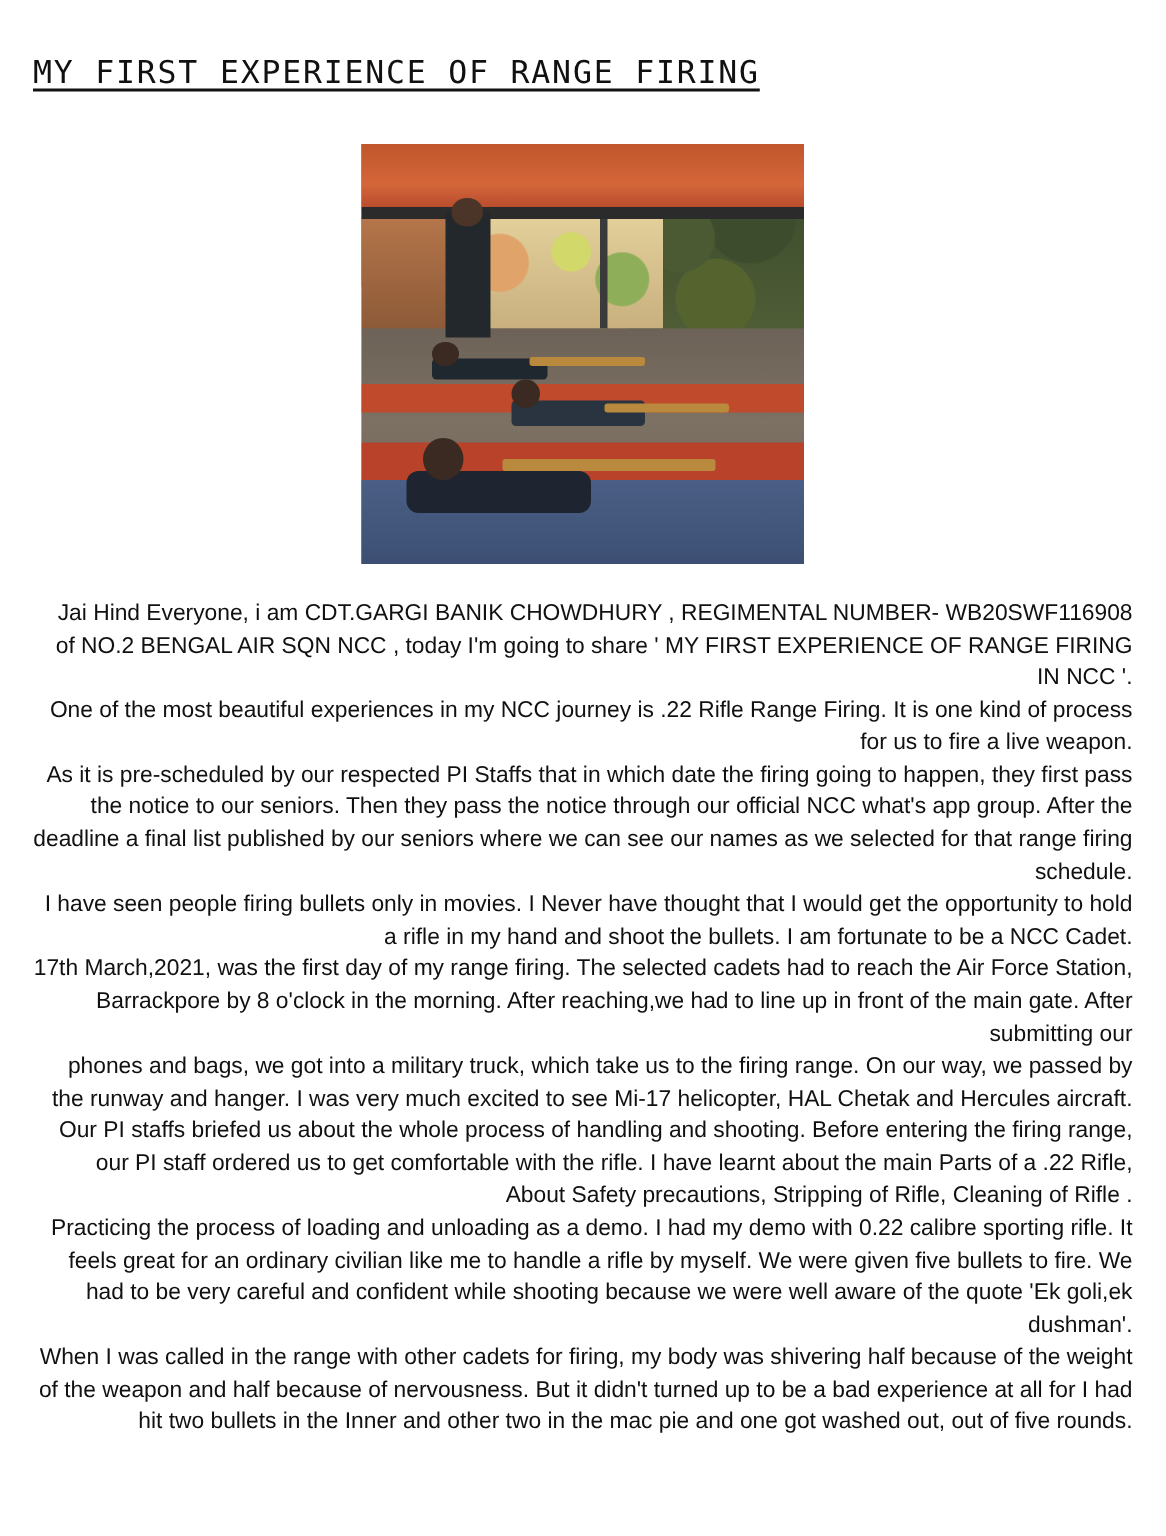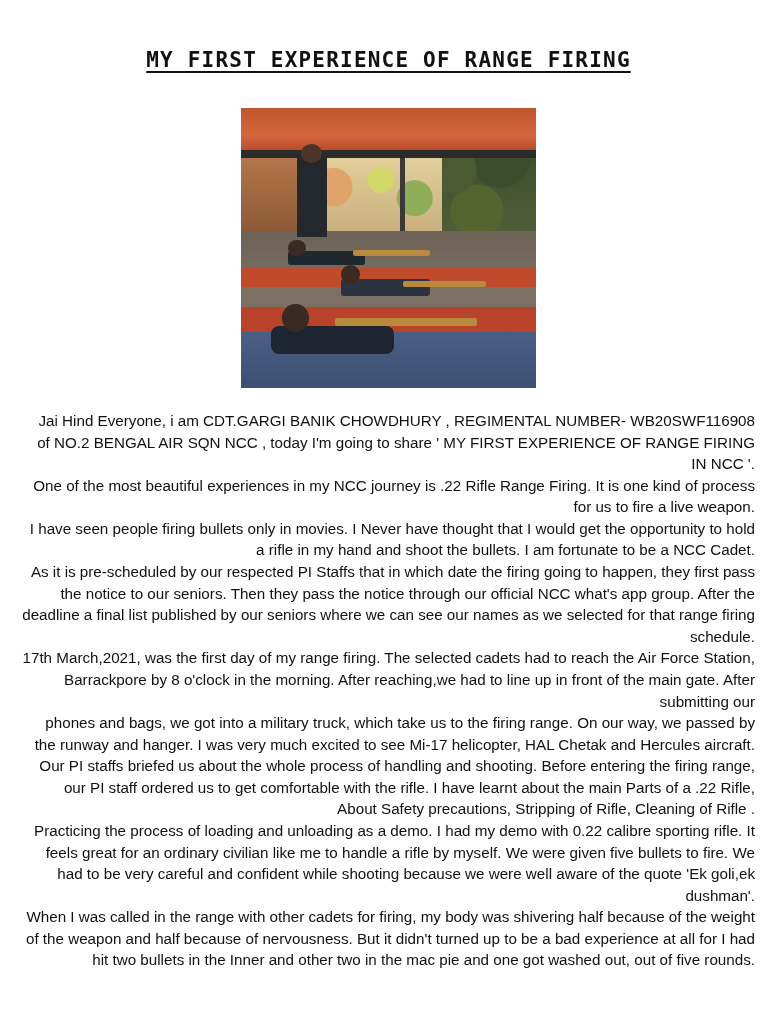--- a/index.html
+++ b/index.html
@@ -15,28 +15,28 @@
     overflow: hidden;
   }
   .page {
     position: relative;
     width: 777px;
     height: 1024px;
     box-sizing: border-box;
     padding: 0 22px;
   }
   .doc-title {
-    text-align: center;
+    text-align: left;
     font-family: "DejaVu Sans Mono", monospace;
     font-size: 21px;
-    font-weight: bold;
+    font-weight: normal;
     letter-spacing: 1.2px;
     text-decoration: underline;
     text-underline-offset: 4px;
-    margin-top: 48px;
+    margin-top: 36px;
     margin-bottom: 0;
     color: #111111;
   }
   .photo-wrap {
     margin-top: 36px;
     display: flex;
     justify-content: center;
   }
   .photo {
     position: relative;
@@ -165,21 +165,21 @@
       <div class="ph-rifle r2"></div>
       <div class="ph-cadet c3"></div>
       <div class="ph-head h3"></div>
       <div class="ph-rifle r3"></div>
     </div>
   </div>
 
   <div class="body-text">
     <p class="para">Jai Hind Everyone, i am CDT.GARGI BANIK CHOWDHURY , REGIMENTAL NUMBER- WB20SWF116908 of NO.2 BENGAL AIR SQN NCC , today I'm going to share ' MY FIRST EXPERIENCE OF RANGE FIRING IN NCC '.</p>
     <p class="para">One of the most beautiful experiences in my NCC journey is .22 Rifle Range Firing. It is one kind of process for us to fire a live weapon.</p>
+    <p class="para">As it is pre-scheduled by our respected PI Staffs that in which date the firing going to happen, they first pass the notice to our seniors. Then they pass the notice through our official NCC what's app group. After the deadline a final list published by our seniors where we can see our names as we selected for that range firing schedule.</p>
     <p class="para">I have seen people firing bullets only in movies. I Never have  thought that I would get the opportunity to hold a rifle in my hand and shoot the bullets. I am fortunate to be a NCC Cadet.</p>
-    <p class="para">As it is pre-scheduled by our respected PI Staffs that in which date the firing going to happen, they first pass the notice to our seniors. Then they pass the notice through our official NCC what's app group. After the deadline a final list published by our seniors where we can see our names as we selected for that range firing schedule.</p>
     <p class="para">17th March,2021, was the first day of my range firing. The selected cadets had to reach the Air Force Station, Barrackpore by 8 o'clock in the morning. After reaching,we had to line up in front of the main gate. After submitting our</p>
     <p class="para">phones and bags, we got into a military truck, which take us to the firing range. On our way, we passed by the runway and hanger. I was very much excited to see Mi-17 helicopter, HAL Chetak and Hercules aircraft. Our PI staffs briefed us about the whole process of handling and shooting. Before entering the firing range, our PI staff ordered us to get comfortable with the rifle. I have learnt  about the main Parts of a .22 Rifle, About Safety precautions, Stripping of Rifle, Cleaning of Rifle .</p>
     <p class="para">Practicing the process of loading and unloading as a demo. I had my demo with 0.22 calibre sporting rifle. It feels great for an ordinary civilian like me to handle a rifle by myself. We were given five bullets to fire. We had to be very careful and confident while shooting because we were well aware of the quote 'Ek goli,ek dushman'.</p>
     <p class="para">When I was called in the range with other cadets for firing, my body was shivering half because of the weight of the weapon and half because of nervousness. But it didn't turned up to be a bad experience at all for I had hit two bullets in the Inner  and other two in the mac pie and one got washed out, out of five rounds.</p>
   </div>
 
 </div>
 
 </body></html>

